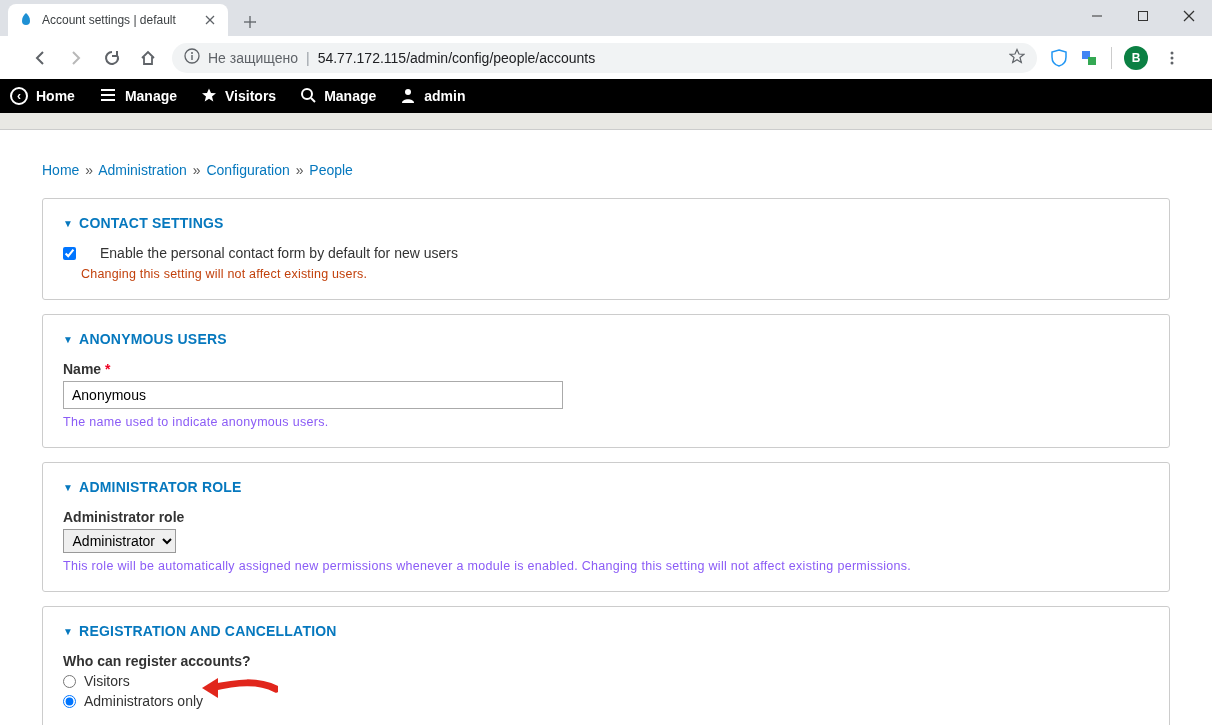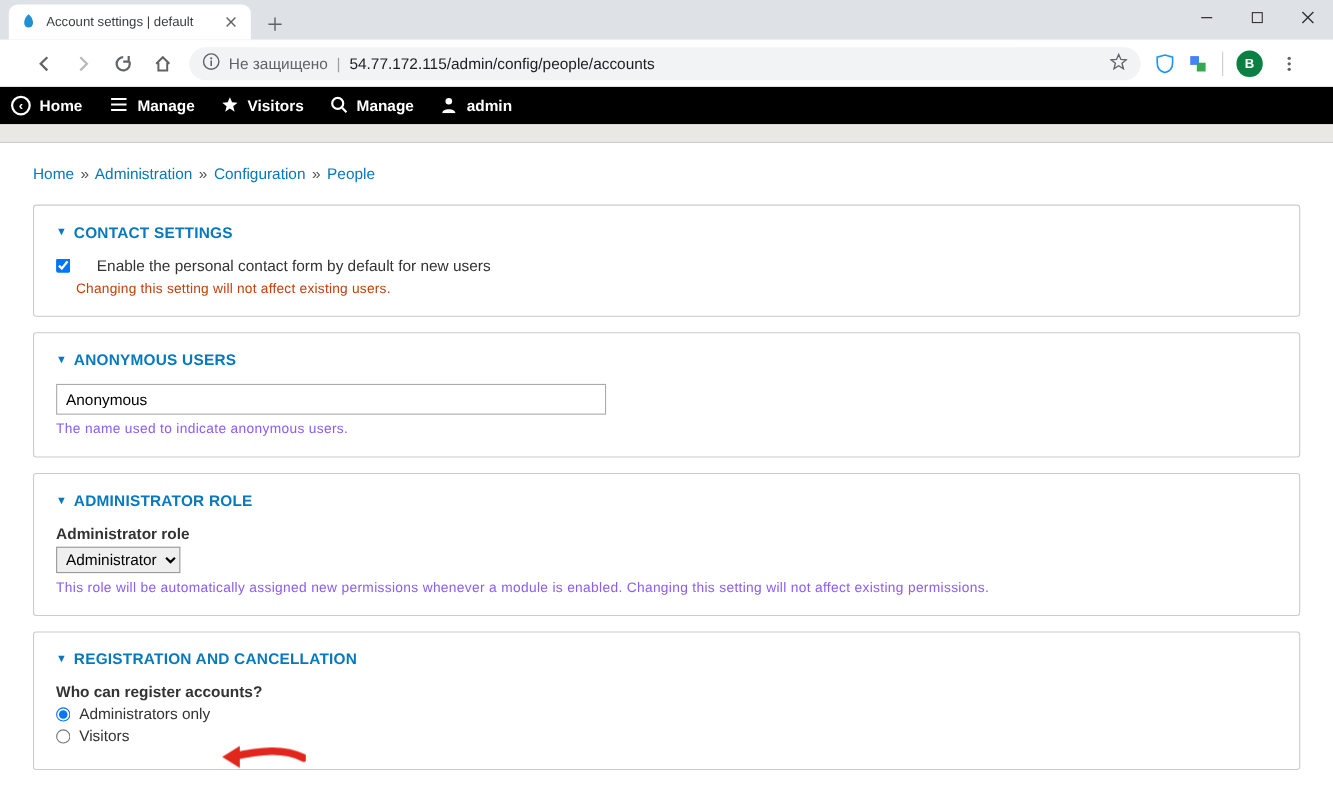--- a/index.html
+++ b/index.html
@@ -32,40 +32,40 @@
 
   
   .drupal-toolbar { background: #000; color: #fff; height: 34px; display: flex; align-items: center; padding: 0 10px; gap: 24px; font-weight: bold; font-size: 14px; }
   .toolbar-item { display: flex; align-items: center; gap: 8px; cursor: pointer; }
   .tb-back-circle { width:18px; height:18px; border:2px solid #fff; border-radius:50%; display:flex; align-items:center; justify-content:center; font-size:12px; line-height:1;}
 
   
   .drupal-tabs { background: #e9e8e4; height: 17px; border-bottom: 1px solid #ccc; }
 
   
-  .page-wrap { padding: 0; height: calc(725px - 79px - 34px - 17px); overflow-y: scroll; position:relative;}
+  .page-wrap { padding: 12px; height: calc(725px - 79px - 34px - 17px); overflow-y: scroll; position:relative;}
   .page-inner { padding: 20px 30px 40px 30px; }
 
   .breadcrumb { font-size: 14px; color: #0678be; margin-bottom: 20px; }
   .breadcrumb a { color: #0678be; text-decoration: none; }
   .breadcrumb .sep { color: #555; margin: 0 2px; }
 
   .panel { border: 1px solid #ccc; border-radius: 3px; margin-bottom: 14px; padding: 16px 20px 18px 20px; }
   .panel-heading { color: #0678be; font-weight: bold; font-size: 14px; letter-spacing: 0.2px; text-transform: uppercase; display:flex; align-items:center; gap:6px;}
   .panel-heading .caret { font-size: 10px; }
   .panel-body { margin-top: 14px; }
 
   .form-row { display:flex; align-items:center; gap:24px; }
   .form-desc { color: #c2410c; font-size: 12.5px; letter-spacing: 0.2px; margin-top: 6px; margin-left: 18px; }
 
   label.strong { font-weight: bold; font-size: 14px; color: #333; display:block; margin-bottom:4px;}
   .req-star { color: #e02; font-weight: bold; }
 
   input[type=text] { border: 1px solid #aaa; padding: 5px 8px; font-size: 14px; width: 500px; }
-  select { border: 1px solid #999; background: #efefef; padding: 2px 4px; font-size: 14px;}
+  select { border: 1px solid #999; background: #efefef; padding: 2px 4px; font-size: 14px; text-align: right;}
 
   .desc-line { color: #8b5cf6; font-size: 12.5px; letter-spacing: 0.3px; margin-top: 6px; }
 
   .radio-row { display:flex; align-items:center; gap:8px; margin: 4px 0; font-size:14px;}
 
   
   .red-arrow { position: absolute; }
 
 </style>
 </head>
@@ -239,20 +239,24 @@
         <div class="form-desc">Changing this setting will not affect existing users.</div>
       </div>
     </div>
 
     <div class="panel">
       <div class="panel-heading">
         <span class="caret">▼</span>
         <span>ANONYMOUS USERS</span>
       </div>
       <div class="panel-body">
+        <label class="strong">
+          <span>Name</span>
+          <span class="req-star">*</span>
+        </label>
         <input type="text" value="Anonymous" style="">
         <div class="desc-line">The name used to indicate anonymous users.</div>
       </div>
     </div>
 
     <div class="panel">
       <div class="panel-heading">
         <span class="caret">▼</span>
         <span>ADMINISTRATOR ROLE</span>
       </div>
@@ -266,26 +270,26 @@
     </div>
 
     <div class="panel" style="margin-bottom:0;">
       <div class="panel-heading">
         <span class="caret">▼</span>
         <span>REGISTRATION AND CANCELLATION</span>
       </div>
       <div class="panel-body">
         <label class="strong">Who can register accounts?</label>
         <div class="radio-row">
+          <input type="radio" name="reg" style="">
+          <span>Visitors</span>
+        </div>
+        <div class="radio-row">
           <input type="radio" name="reg" checked="" style="">
           <span>Administrators only</span>
-        </div>
-        <div class="radio-row">
-          <input type="radio" name="reg" style="">
-          <span>Visitors</span>
         </div>
       </div>
     </div>
 
   </div>
 
 </div>
 
 <svg class="red-arrow" style="left:198px; top:674px;" width="80" height="30">
   <path d="M78 15 C 60 6, 40 8, 12 14" stroke="#e1261c" stroke-width="7" fill="none" stroke-linecap="round"></path>

